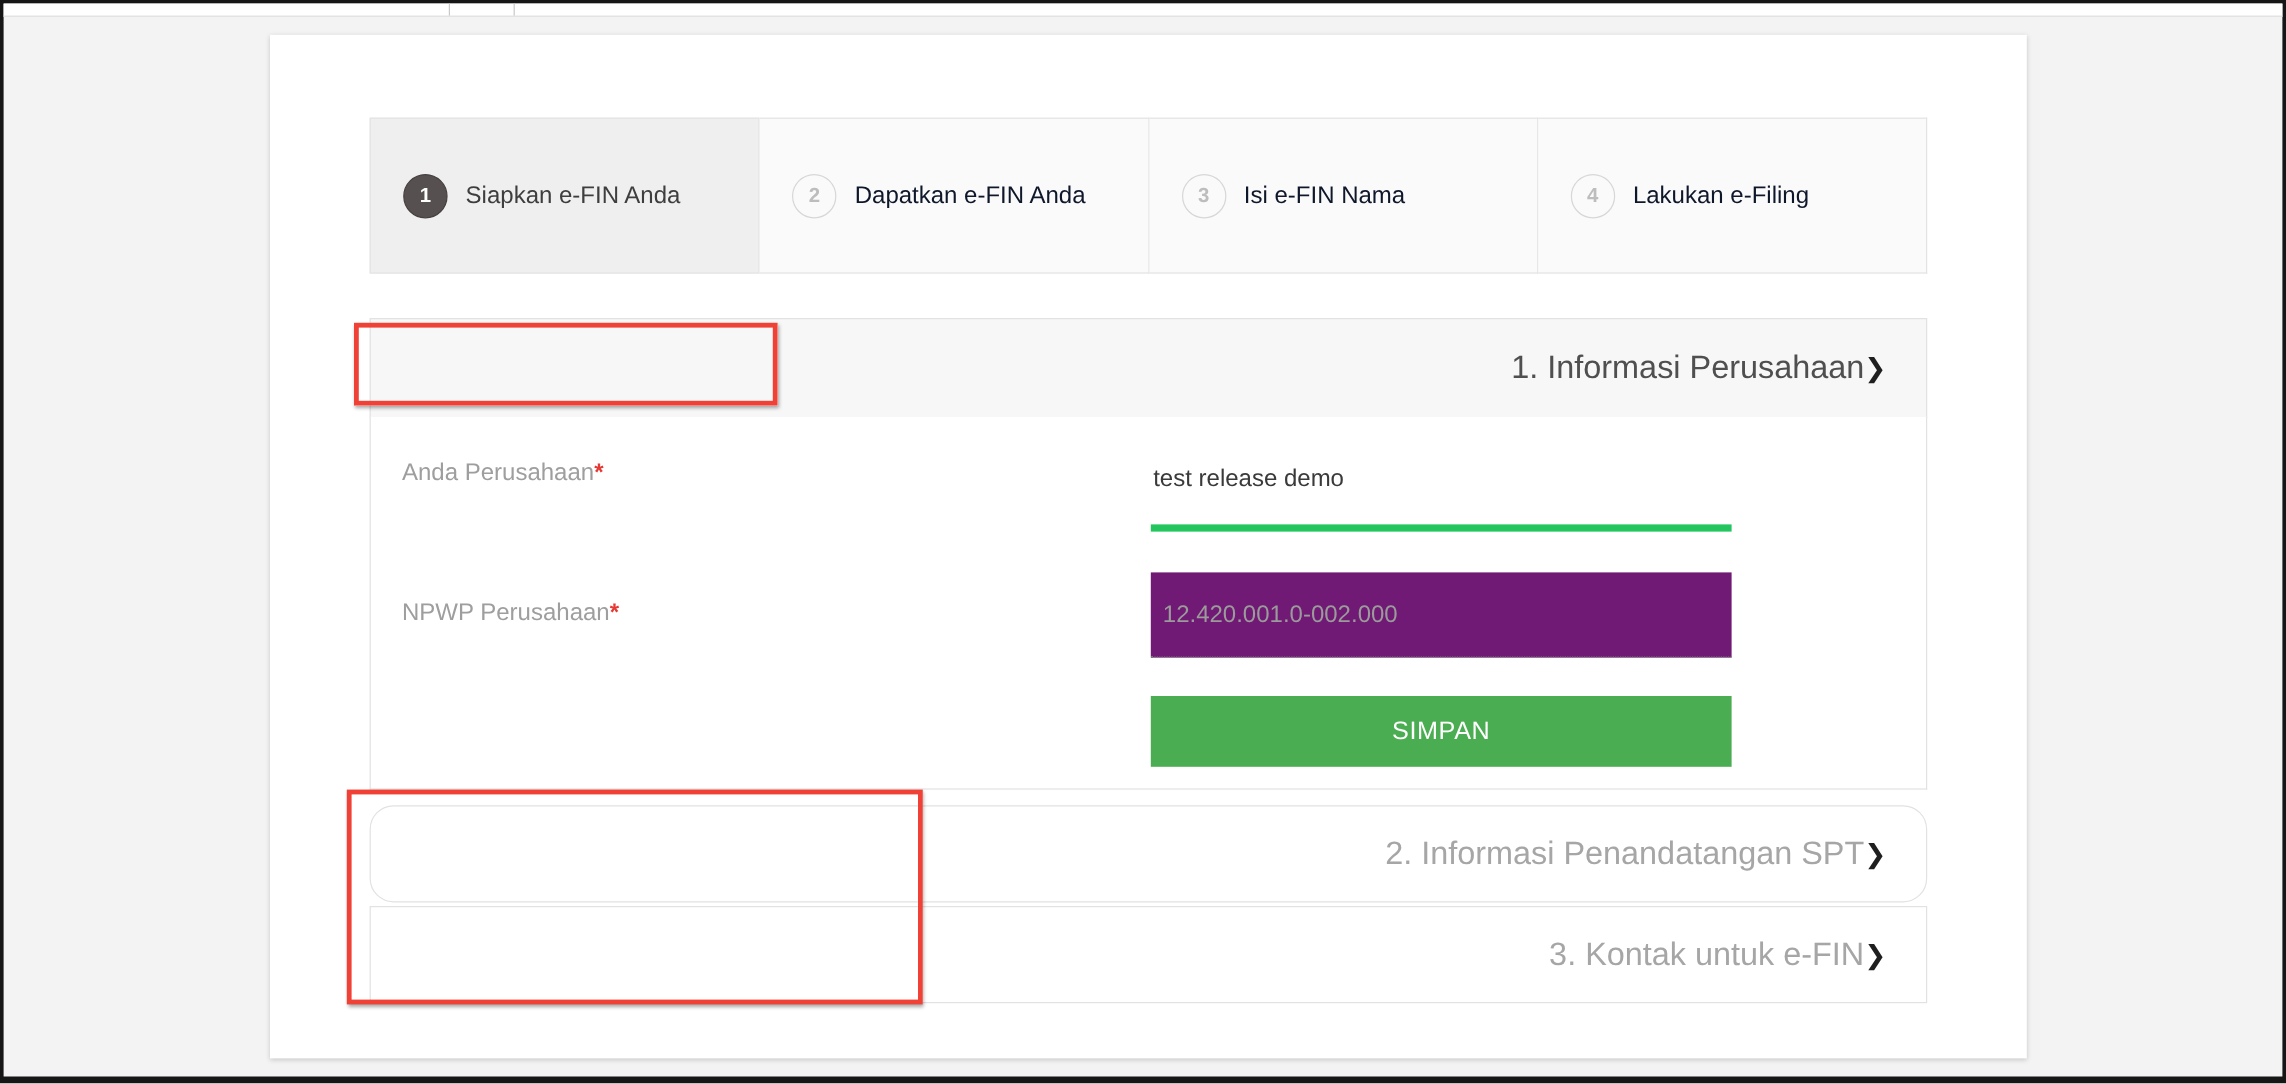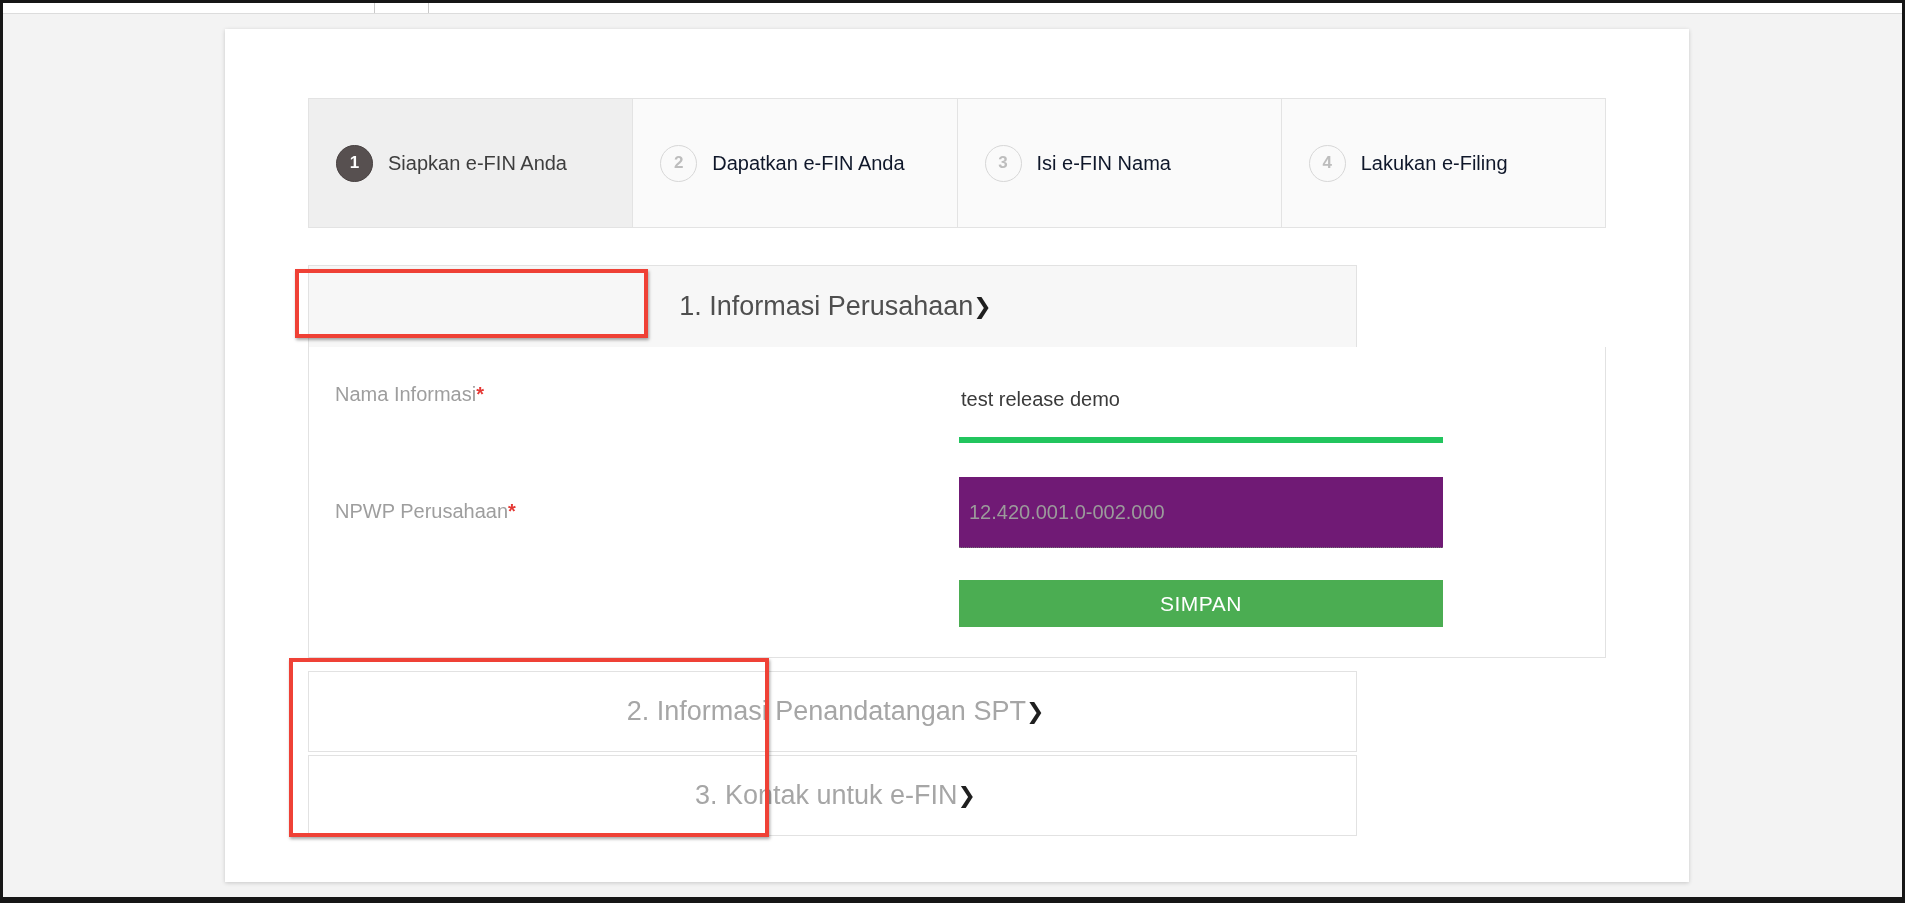--- a/index.html
+++ b/index.html
@@ -43,27 +43,27 @@
     display:flex; align-items:center; justify-content:center;
     font-size:17px; font-weight:bold;
     border:1px solid #d7d7d7; color:#bdbdbd; background:transparent;
   }
   .step.active .step-circle { background:#575050; border-color:#474040; color:#ffffff; }
   .step-label { margin-left:15px; font-size:20px; color:#0f172a; }
   .step.active .step-label { color:#3e3e3e;text-align:center; }
 
   
   .panel-header {
-    position:absolute; left:305px; width:1049px; height:83px;
+    position:absolute; left:305px; width:1298px; height:83px;
     border:1px solid #e2e2e2; background:#ffffff;
-    display:flex; align-items:center; justify-content:center;
-    padding:0 16px 0 22px; cursor:pointer;
+    display:flex; align-items:center; justify-content:flex-end;
+    padding:0 33px 0 22px; cursor:pointer;
   }
   .panel-header.h1 { top:262px; background:#f7f7f7; }
-  .panel-header.h2 { top:668px; height:81px; }
+  .panel-header.h2 { top:668px; height:81px;border-radius:20px; }
   .panel-header.h3 { top:752px; height:81px; }
   .panel-title { font-size:27px; color:#a6a6a6; font-weight:400; }
   .panel-header.h1 .panel-title { color:#4f4f4f; }
   .chevron { font-size:22px; font-weight:bold; color:#1f1f1f; line-height:1; }
 
   .panel-body {
     position:absolute; left:305px; top:344px; width:1298px; height:311px;
     border:1px solid #e2e2e2; border-top:none; background:#ffffff;
   }
 
@@ -79,21 +79,21 @@
     background:transparent; font-size:20px; color:#3a3a3a;
     font-family:inherit; padding:0 2px 16px 2px;
   }
   .input-disabled {
     position:absolute; left:650px; top:130px; width:484px; height:71px;
     border:none; border-bottom:1px dotted #777777; outline:none;
     background:#701a75; font-size:20px; color:#9b9b9b;
     font-family:inherit; padding:0 10px;
   }
   .save-btn {
-    position:absolute; left:650px; top:233px; width:484px; height:47px;
+    position:absolute; left:650px; top:233px; width:484px; height:59px;
     border:none; background:#4bad52; color:#ffffff; font-size:21px;
     font-family:inherit; cursor:pointer; letter-spacing:0.5px;
   }
 
   
   .anno {
     position:absolute; border:4px solid #ef4136; pointer-events:none;
     box-shadow:1px 2px 3px rgba(0,0,0,0.35);
   }
   .anno.a1 { left:292px; top:266px; width:353px; height:69px; }
@@ -129,21 +129,21 @@
       <div class="step-label">Lakukan e-Filing</div>
     </div>
   </div>
 
   <div class="panel-header h1">
     <div class="panel-title">1. Informasi Perusahaan</div>
     <div class="chevron">❯</div>
   </div>
 
   <div class="panel-body">
-    <div class="field-label lbl-nama"><span>Nama Informasi</span><span class="req">*</span></div>
+    <div class="field-label lbl-nama"><span>Anda Perusahaan</span><span class="req">*</span></div>
     <input class="input-line" type="text" value="test release demo" style="">
 
     <div class="field-label lbl-npwp"><span>NPWP Perusahaan</span><span class="req">*</span></div>
     <input class="input-disabled" type="text" disabled="" value="12.420.001.0-002.000" style="">
 
     <button class="save-btn">SIMPAN</button>
   </div>
 
   <div class="panel-header h2">
     <div class="panel-title">2. Informasi Penandatangan SPT</div>

